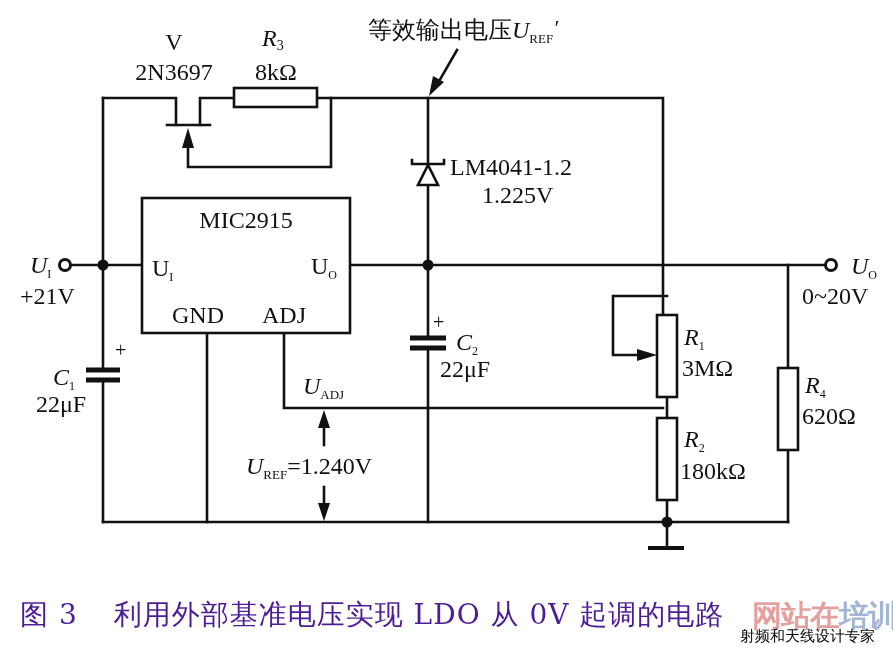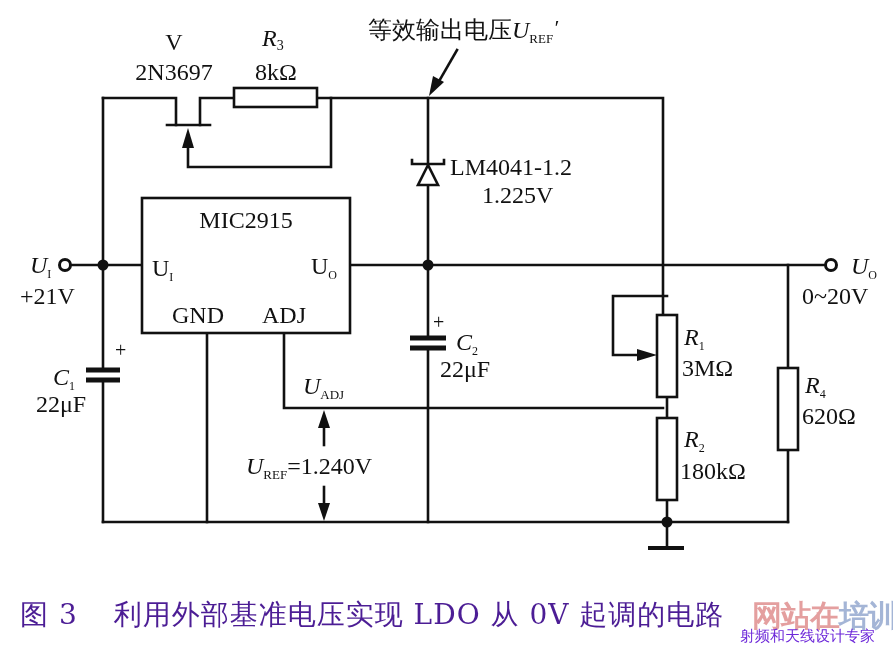--- a/index.html
+++ b/index.html
@@ -17,21 +17,21 @@
   }
   #caption .num { margin-right: 36px; }
   #watermark-main {
     position: absolute; left: 752px; top: 596px;
     font-family: "DejaVu Sans", sans-serif; font-size: 30px; font-weight: bold;
     color: rgba(205,80,80,0.55); white-space: nowrap; letter-spacing: -1px;
   }
   #watermark-main .blue { color: rgba(90,120,180,0.55); }
   #watermark-sub {
     position: absolute; left: 740px; top: 627px;
-    font-family: "DejaVu Serif", serif; font-size: 15px; color: #6d28d9;
+    font-family: "DejaVu Serif", serif; font-size: 15px; color: #000000;
     white-space: nowrap;
   }
 </style>
 </head>
 <body>
 
 <svg id="schematic" width="893" height="590" viewBox="0 0 893 590" xmlns="http://www.w3.org/2000/svg">
 
   <g>
 

